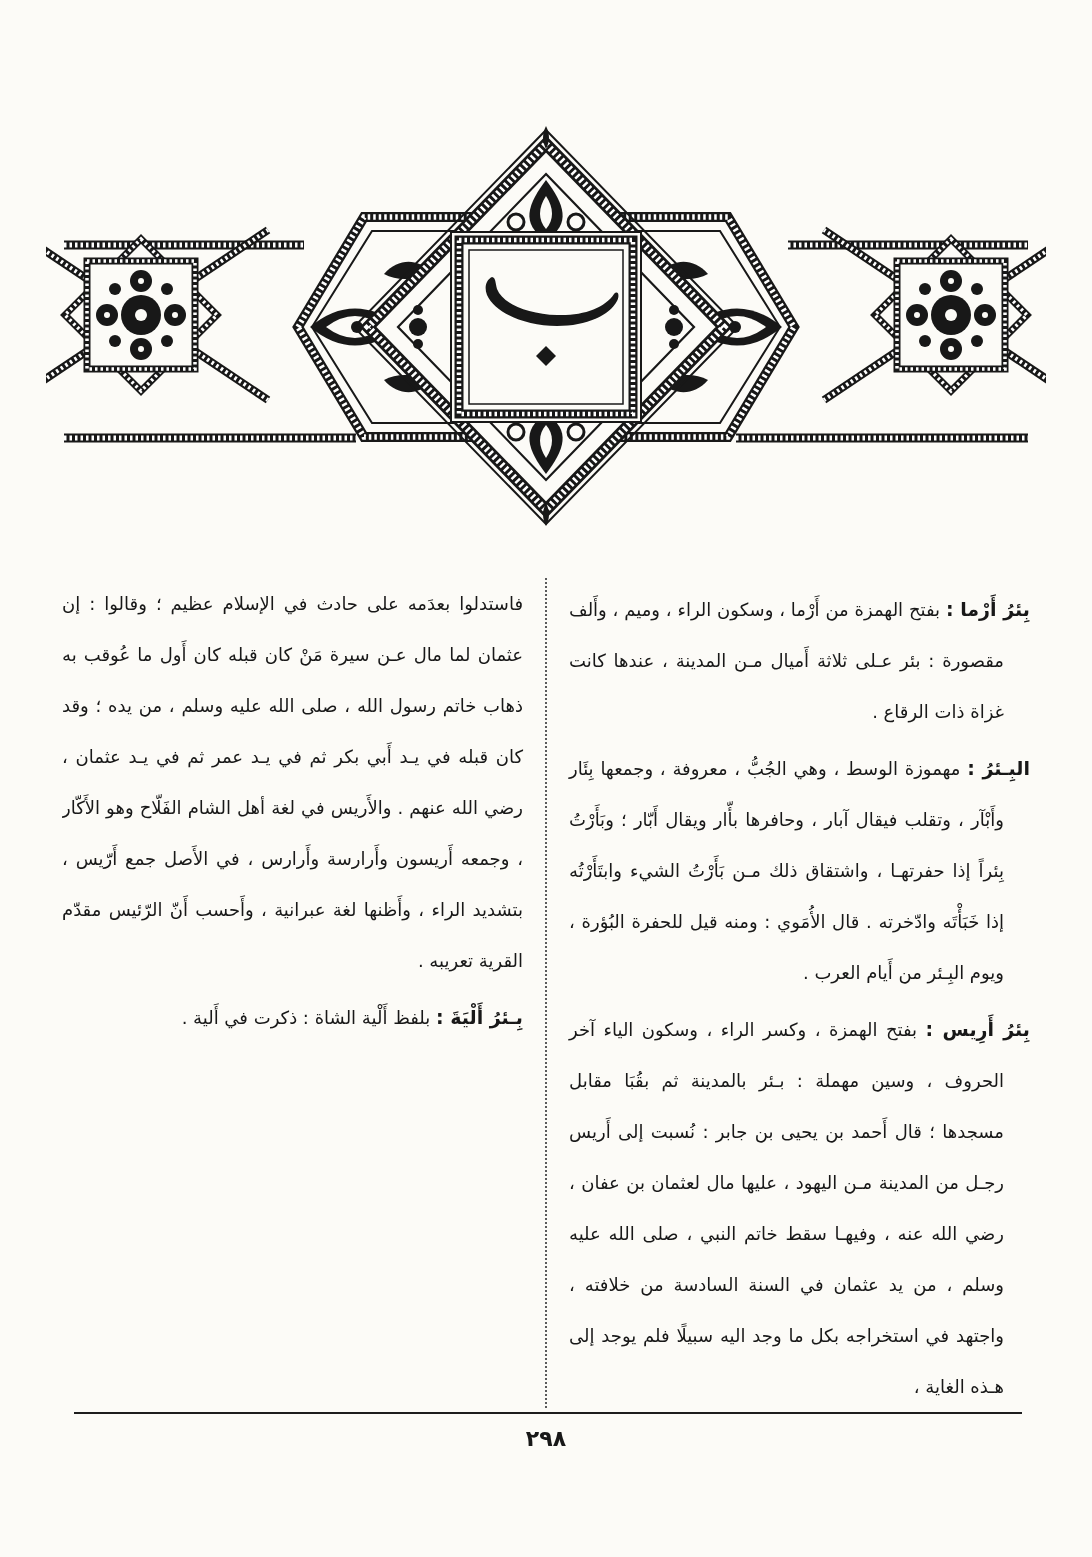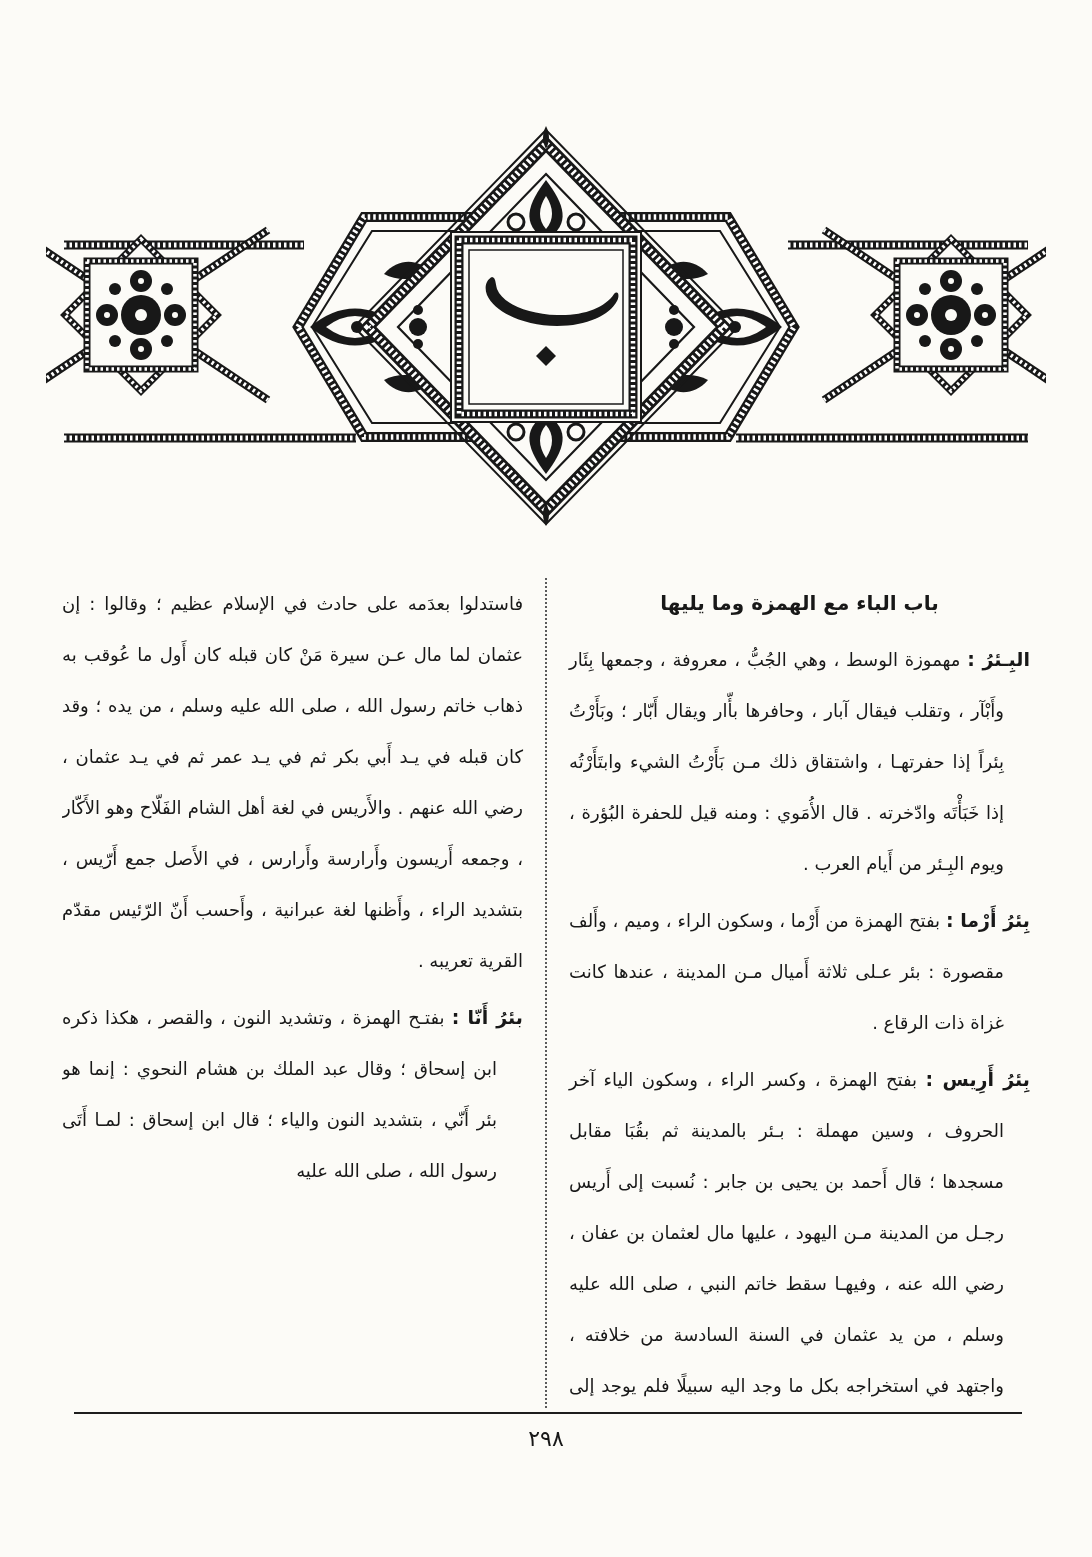--- a/index.html
+++ b/index.html
@@ -37,21 +37,21 @@
   p.cont  { margin-top:0; }
   .hw { font-weight:bold; font-size:19px; }
 
   
   .footer-rule {
     position:absolute; top:1412px; left:74px; width:948px;
     border-top:2px solid #1d1d1d;
   }
   .page-number {
     position:absolute; top:1426px; left:0; width:100%;
-    text-align:center; font-size:22px; font-weight:normal;
+    text-align:center; font-size:22px; font-weight:bold;
     letter-spacing:2px;
   }
 </style>
 </head>
 <body>
 
 <div class="page">
 
   <div class="ornament-wrap">
     <svg viewBox="0 0 1000 408">
@@ -153,39 +153,38 @@
       </g>
 
       <use href="#star8" transform="translate(95,193)"></use>
       <use href="#star8" transform="translate(905,193)"></use>
     </svg>
   </div>
 
   <div class="text-area">
 
     <div class="col col-a">
-      <p class="heading">باب الباء مع الهمزة وما يليها</p>
+
+      <p class="entry"><span class="hw">بِئرُ أَرْما :</span>
+        <span>بفتح الهمزة من أَرْما ، وسكون الراء ، وميم ، وأَلف مقصورة : بئر عـلى ثلاثة أَميال مـن المدينة ، عندها كانت غزاة ذات الرقاع .</span></p>
 
       <p class="entry"><span class="hw">البِـئرُ :</span>
         <span>مهموزة الوسط ، وهي الجُبُّ ، معروفة ، وجمعها بِئَار وأَبْآر ، وتقلب فيقال آبار ، وحافرها بأّار ويقال أَبّار ؛ وبَأَرْتُ بِئراً إذا حفرتهـا ، واشتقاق ذلك مـن بَأَرْتُ الشيء وابتَأَرْتُه إذا خَبَأْتَه وادّخرته . قال الأُمَوي : ومنه قيل للحفرة البُؤرة ، ويوم البِـئر من أَيام العرب .</span></p>
-
-      <p class="entry"><span class="hw">بِئرُ أَرْما :</span>
-        <span>بفتح الهمزة من أَرْما ، وسكون الراء ، وميم ، وأَلف مقصورة : بئر عـلى ثلاثة أَميال مـن المدينة ، عندها كانت غزاة ذات الرقاع .</span></p>
 
       <p class="entry"><span class="hw">بِئرُ أَرِيس :</span>
         <span>بفتح الهمزة ، وكسر الراء ، وسكون الياء آخر الحروف ، وسين مهملة : بـئر بالمدينة ثم بقُبَا مقابل مسجدها ؛ قال أَحمد بن يحيى بن جابر : نُسبت إلى أَريس رجـل من المدينة مـن اليهود ، عليها مال لعثمان بن عفان ، رضي الله عنه ، وفيهـا سقط خاتم النبي ، صلى الله عليه وسلم ، من يد عثمان في السنة السادسة من خلافته ، واجتهد في استخراجه بكل ما وجد اليه سبيلًا فلم يوجد إلى هـذه الغاية ،</span></p>
     </div>
 
     <div class="col col-b">
       <p class="cont"><span>فاستدلوا بعدَمه على حادث في الإسلام عظيم ؛ وقالوا : إن عثمان لما مال عـن سيرة مَنْ كان قبله كان أَول ما عُوقب به ذهاب خاتم رسول الله ، صلى الله عليه وسلم ، من يده ؛ وقد كان قبله في يـد أَبي بكر ثم في يـد عمر ثم في يـد عثمان ، رضي الله عنهم . والأَريس في لغة أهل الشام الفَلّاح وهو الأَكّار ، وجمعه أَريسون وأَرارسة وأَرارس ، في الأَصل جمع أَرّيس ، بتشديد الراء ، وأَظنها لغة عبرانية ، وأَحسب أَنّ الرّئيس مقدّم القرية تعريبه .</span></p>
 
 
+      <p class="entry"><span class="hw">بِـئرُ أَلْيَةَ :</span>
+        <span>بلفظ أَلْية الشاة : ذكرت في أَلية .</span></p>
 
-      <p class="entry"><span class="hw">بئرُ أَنّا :</span>
-        <span>بفتـح الهمزة ، وتشديد النون ، والقصر ، هكذا ذكره ابن إسحاق ؛ وقال عبد الملك بن هشام النحوي : إنما هو بئر أَنّي ، بتشديد النون والياء ؛ قال ابن إسحاق : لمـا أَتَى رسول الله ، صلى الله عليه</span></p>
     </div>
 
   </div>
 
   <div class="footer-rule"></div>
   <div class="page-number">٢٩٨</div>
 
 </div>
 
 </body></html>

